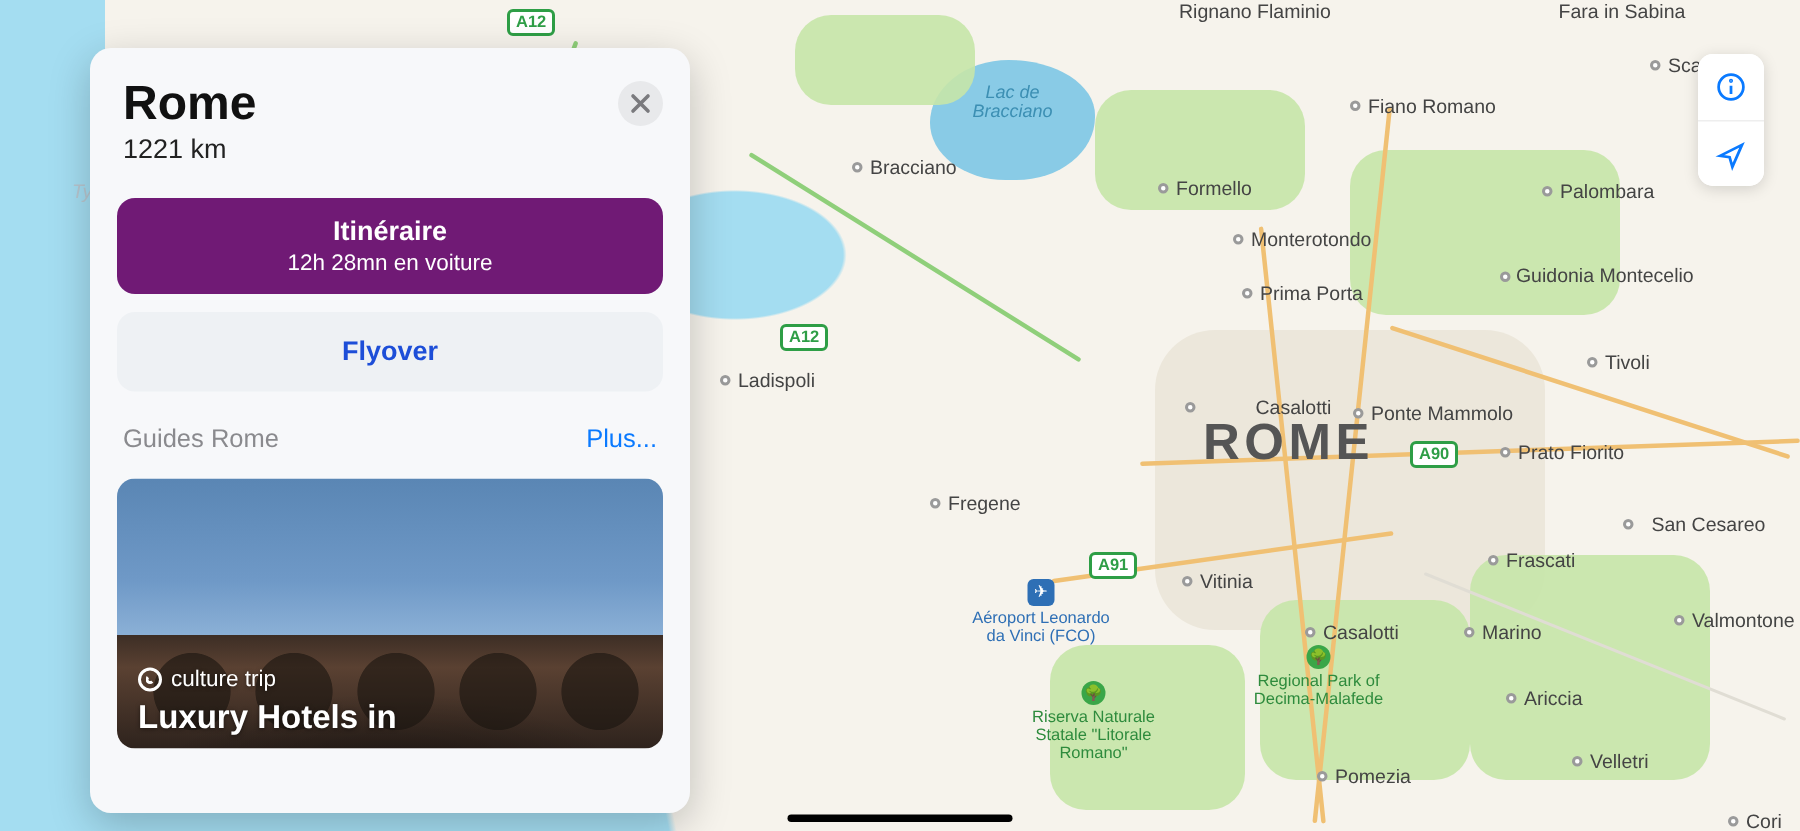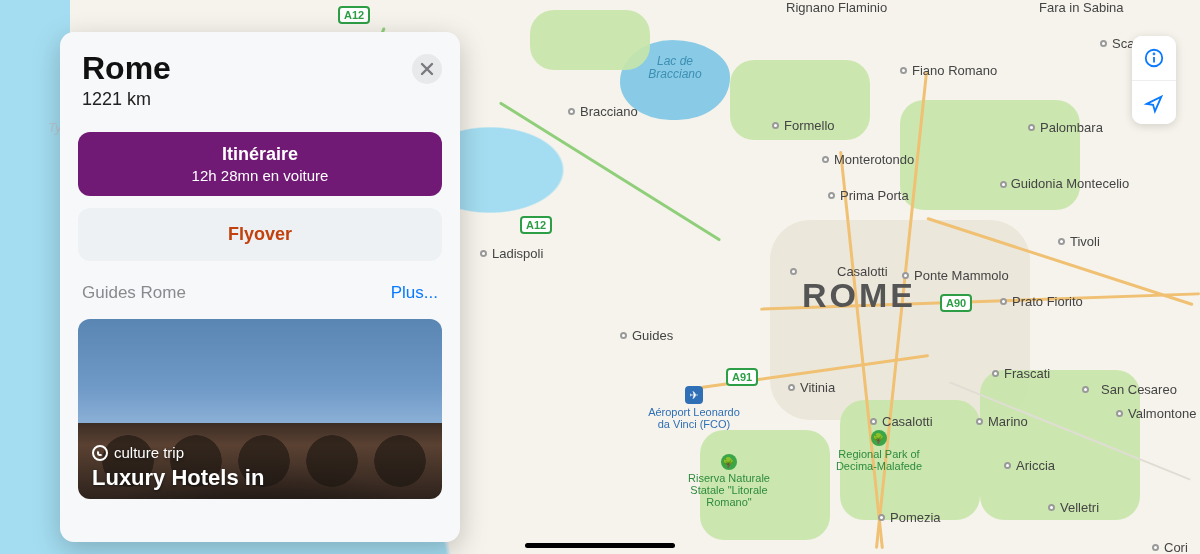--- a/index.html
+++ b/index.html
@@ -41,21 +41,21 @@
     overflow: hidden; display:flex; flex-direction:column; padding-top: 18px; }
   .card-header { padding: 0 22px 14px; position:relative;}
   .card-title { font-size: 32px; font-weight: 700; color:#111; }
   .card-sub { font-size: 18px; color:#222; margin-top:2px;}
   .close { position:absolute; right:18px; top:4px; width:30px; height:30px; border-radius:50%; background:#e8e9eb; display:flex; align-items:center; justify-content:center; color:#7a7a7e; cursor:pointer;}
   .close svg { width:14px; height:14px; }
   .btn { margin: 8px 18px 0; border-radius:12px; padding: 12px; text-align:center; cursor:pointer; }
   .btn-primary { background:#701a75; color:#fff; }
   .btn-primary .b1 { font-size:18px; font-weight:600;}
   .btn-primary .b2 { font-size:15px; font-weight:400; margin-top:2px;}
-  .btn-secondary { background:#eef1f4; color:#c2410c; font-size:18px; font-weight:600; margin-top:12px; padding:16px;}
+  .btn-secondary { background:#eef1f4; color:#1d4ed8; font-size:18px; font-weight:600; margin-top:12px; padding:16px;}
   .section-row { display:flex; justify-content:space-between; align-items:center; padding: 22px 22px 10px; }
   .section-title { color:#8a8a8e; font-size:17px; }
   .section-more { color:#0a7aff; font-size:17px; cursor:pointer;}
   .guide-card { margin: 6px 18px 0; height: 180px; border-radius:12px; position:relative; overflow:hidden;
     background:
       radial-gradient(ellipse 260px 130px at 50% 130%, rgba(0,0,0,.55), transparent 70%),
       linear-gradient(180deg, #5a86b4 0%, #6f99c7 38%, #8bb0d6 58%, #3d2e25 58%, #5a4132 70%, #2e231d 100%);
   }
   .guide-arches { position:absolute; left:0; bottom:0; width:100%; height:80px;
     background:
@@ -138,21 +138,21 @@
     <div class="poi" style="left:790px; top:264px;gap:40px;">
         <span class="dot"></span>
         <span>Casalotti</span>
       </div>
     <div class="poi" style="left:480px; top:246px;">
         <span class="dot"></span>
         <span>Ladispoli</span>
       </div>
     <div class="poi" style="left:620px; top:328px;">
         <span class="dot"></span>
-        <span>Guides</span>
+        <span>Fregene</span>
       </div>
     <div class="poi" style="left:788px; top:380px;">
         <span class="dot"></span>
         <span>Vitinia</span>
       </div>
     <div class="poi" style="left:870px; top:414px;">
         <span class="dot"></span>
         <span>Casalotti</span>
       </div>
     <div class="poi" style="left:878px; top:510px;">
@@ -177,21 +177,21 @@
         <span>Ponte Mammolo</span>
       </div>
     <div class="poi" style="left:1000px; top:294px;">
         <span class="dot"></span>
         <span>Prato Fiorito</span>
       </div>
     <div class="poi" style="left:1028px; top:120px;">
         <span class="dot"></span>
         <span>Palombara</span>
       </div>
-    <div class="poi" style="left:1082px; top:382px;gap:12px;">
+    <div class="poi" style="left:1082px; top:342px;gap:12px;">
         <span class="dot"></span>
         <span>San Cesareo</span>
       </div>
     <div class="poi" style="left:1116px; top:406px;">
         <span class="dot"></span>
         <span>Valmontone</span>
       </div>
     <div class="poi" style="left:1004px; top:458px;">
         <span class="dot"></span>
         <span>Ariccia</span>

